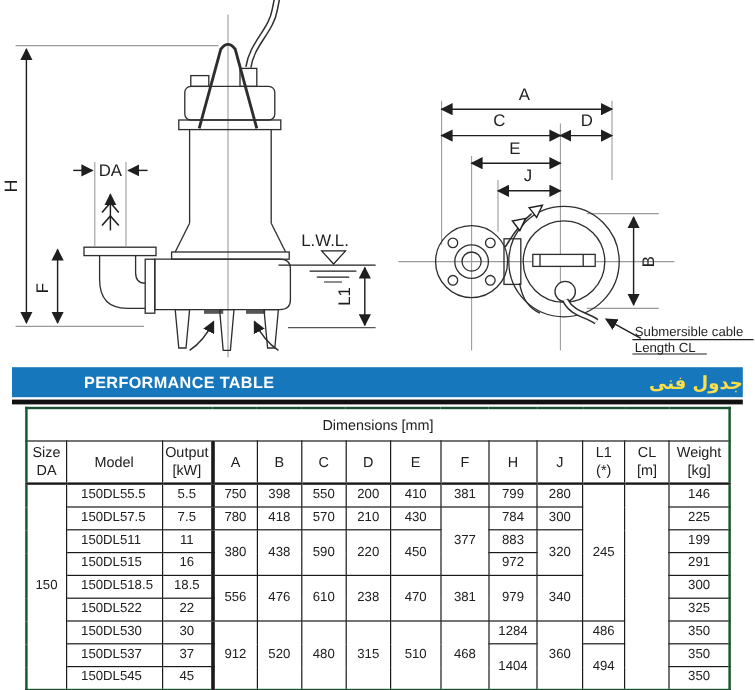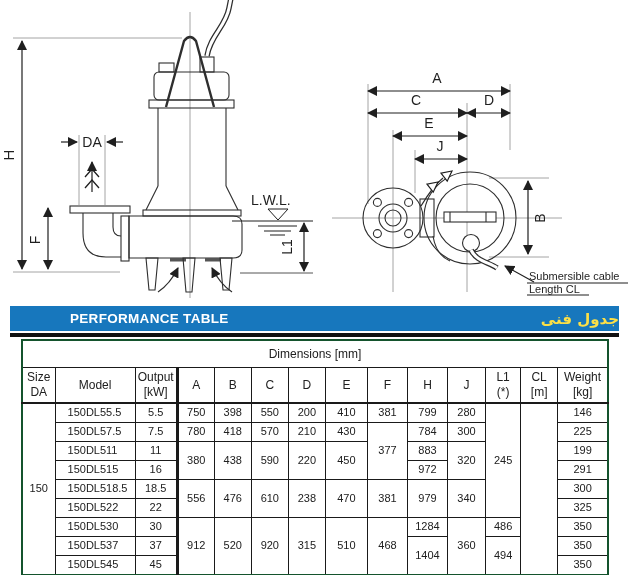--- a/index.html
+++ b/index.html
@@ -271,21 +271,21 @@
       <tr>
         <td class="al-l">150DL522</td>
         <td>22</td>
         <td>325</td>
       </tr>
       <tr>
         <td class="al-l">150DL530</td>
         <td>30</td>
         <td rowspan="3" class="col-a">912</td>
         <td rowspan="3">520</td>
-        <td rowspan="3">920</td>
+        <td rowspan="3">480</td>
         <td rowspan="3">315</td>
         <td rowspan="3">510</td>
         <td rowspan="3">468</td>
         <td>1284</td>
         <td rowspan="3">360</td>
         <td>486</td>
         <td>350</td>
       </tr>
       <tr>
         <td class="al-l">150DL537</td>

